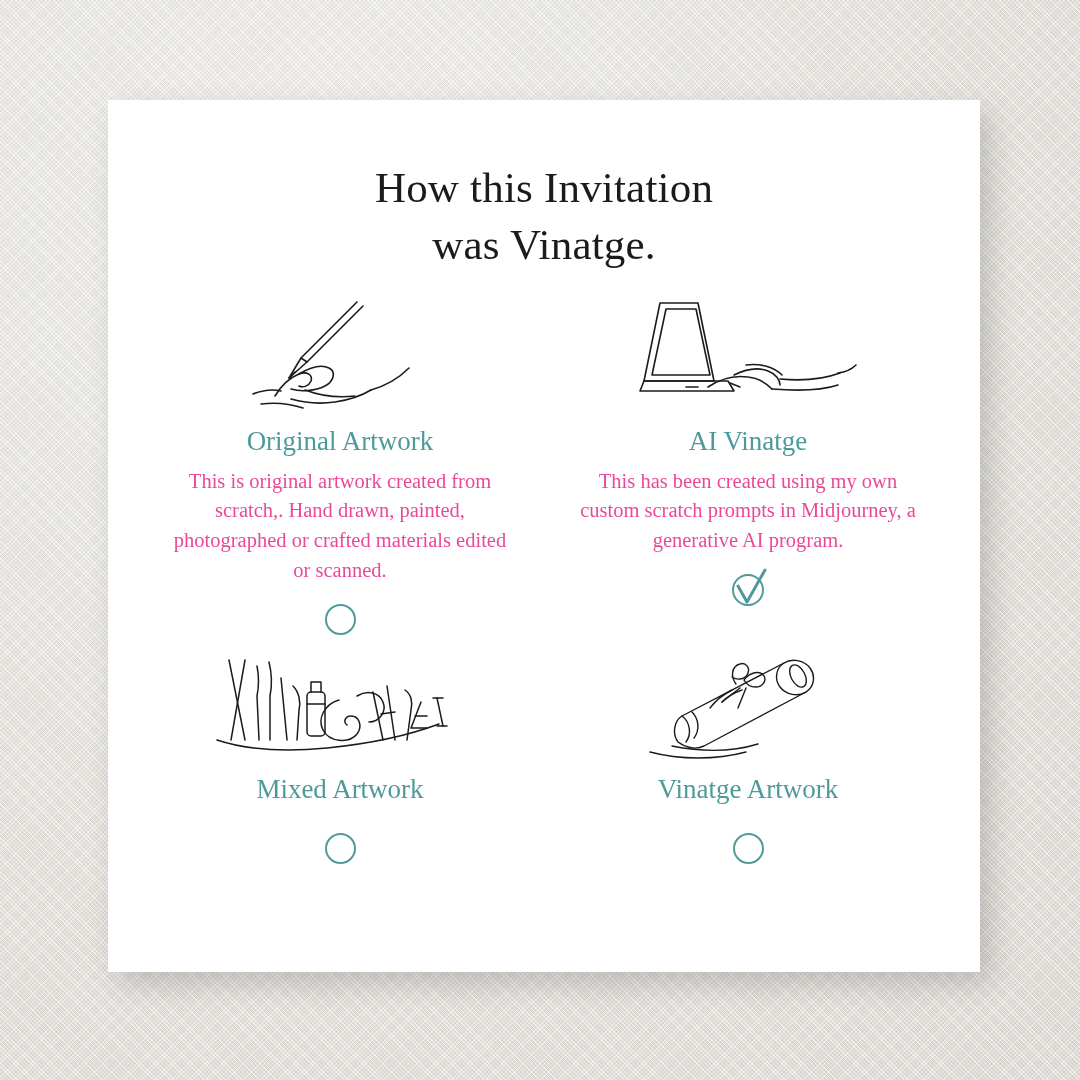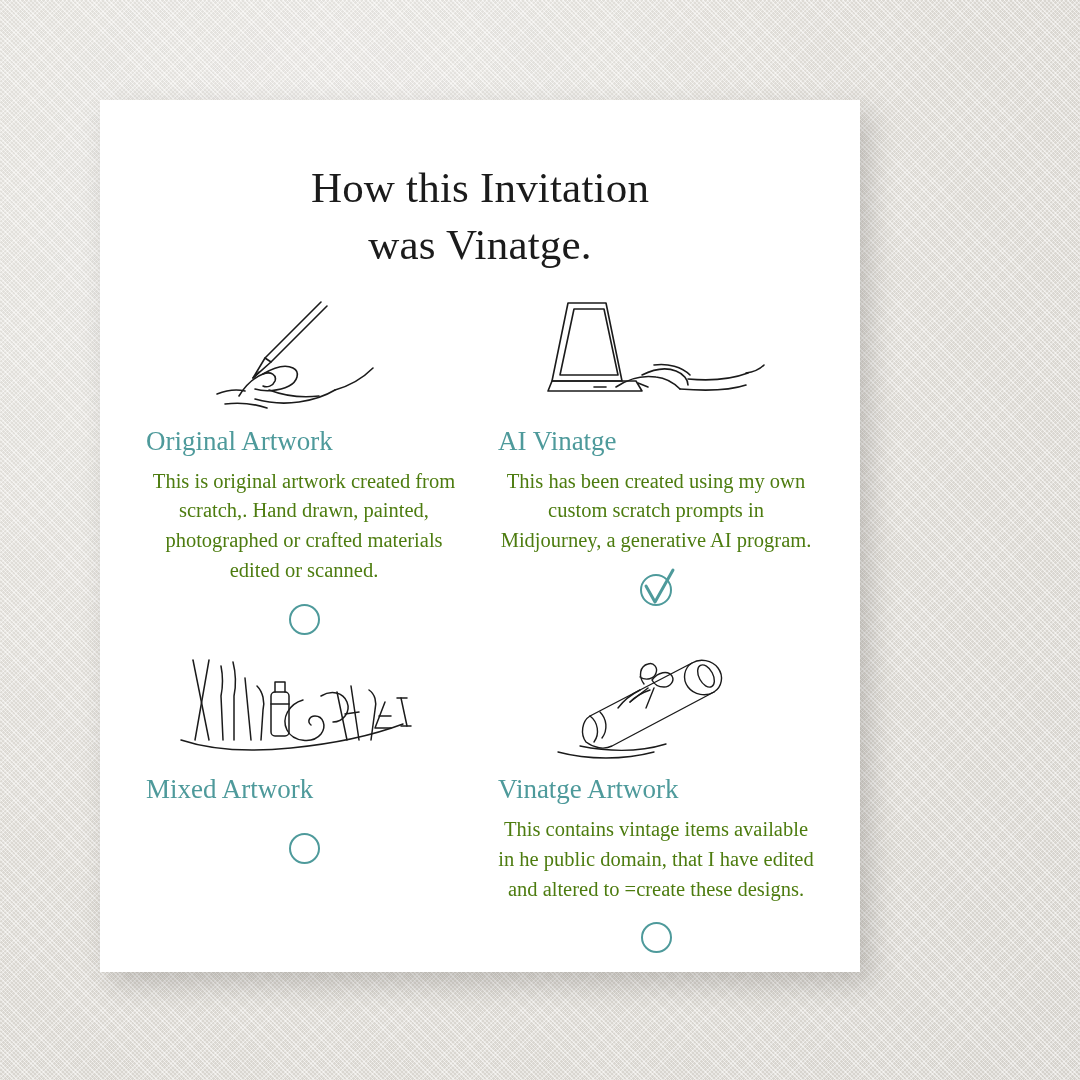--- a/index.html
+++ b/index.html
@@ -19,23 +19,23 @@
     position: absolute;
     inset: 0;
     background-color: #e9e7e2;
     background-image:
       repeating-linear-gradient(45deg, rgba(255,255,255,0.45) 0px, rgba(255,255,255,0.45) 1px, rgba(0,0,0,0.018) 1px, rgba(0,0,0,0.018) 3px),
       repeating-linear-gradient(-45deg, rgba(255,255,255,0.35) 0px, rgba(255,255,255,0.35) 1px, rgba(0,0,0,0.022) 1px, rgba(0,0,0,0.022) 3px),
       radial-gradient(ellipse at 30% 20%, #f2f0ec 0%, #e4e1db 60%, #dedbd5 100%);
   }
   .card {
     position: absolute;
-    left: 100px;
+    left: 108px;
     top: 100px;
-    width: 760px;
+    width: 872px;
     height: 872px;
     background: #ffffff;
     box-shadow: 10px 12px 26px rgba(60,55,50,0.22);
   }
   .title {
     text-align: center;
     padding-top: 60px;
     font-size: 43px;
     line-height: 1.32;
     color: #1b1b1b;
@@ -48,41 +48,42 @@
   .grid {
     display: grid;
     grid-template-columns: 1fr 1fr;
     grid-template-rows: auto auto;
     padding: 8px 28px 0 28px;
     box-sizing: border-box;
   }
   .cell {
     display: flex;
     flex-direction: column;
+    align-items: center;
     padding: 6px 18px 0 18px;
     box-sizing: border-box;
   }
   .art {
     height: 132px;
     display: flex;
     align-items: flex-end;
     justify-content: center;
   }
   .cell-title {
     color: #4e9a9b;
     font-size: 27px;
     margin-top: 6px;
     margin-bottom: 10px;
     font-family: "Liberation Serif", serif;
   }
   .cell-body {
     text-align: center;
     font-size: 20.5px;
     line-height: 1.46;
-    color: #4d7c0f;
+    color: #ec4899;
     max-width: 340px;
     font-family: "Liberation Serif", serif;
   }
   .marker {
     margin-top: 10px;
     height: 46px;
     display: flex;
     align-items: center;
     justify-content: center;
   }
@@ -210,20 +211,19 @@
           <path d="M74 46 c6 -6 14 -10 20 -12"></path>
           <path d="M88 28 c-6 -8 -4 -18 4 -20 c6 -2 10 4 8 9 c-2 6 -10 8 -16 4"></path>
           <path d="M96 24 c6 -8 16 -10 20 -4 c3 5 -2 11 -8 11 c-6 0 -10 -3 -12 -7"></path>
           <path d="M92 32 l-18 14"></path>
           <path d="M98 32 l-8 20"></path>
           <path d="M2 96 c30 8 66 8 96 0"></path>
           <path d="M24 90 c30 6 60 6 86 -2"></path>
         </svg>
       </div>
       <div class="cell-title">Vinatge Artwork</div>
-      <div class="cell-body">This contains vintage items available in  he public domain, that I have edited and altered to =create these designs.</div>
       <div class="marker">
         <div class="circle"></div>
       </div>
     </div>
 
   </div>
 </div>
 
 </body></html>

